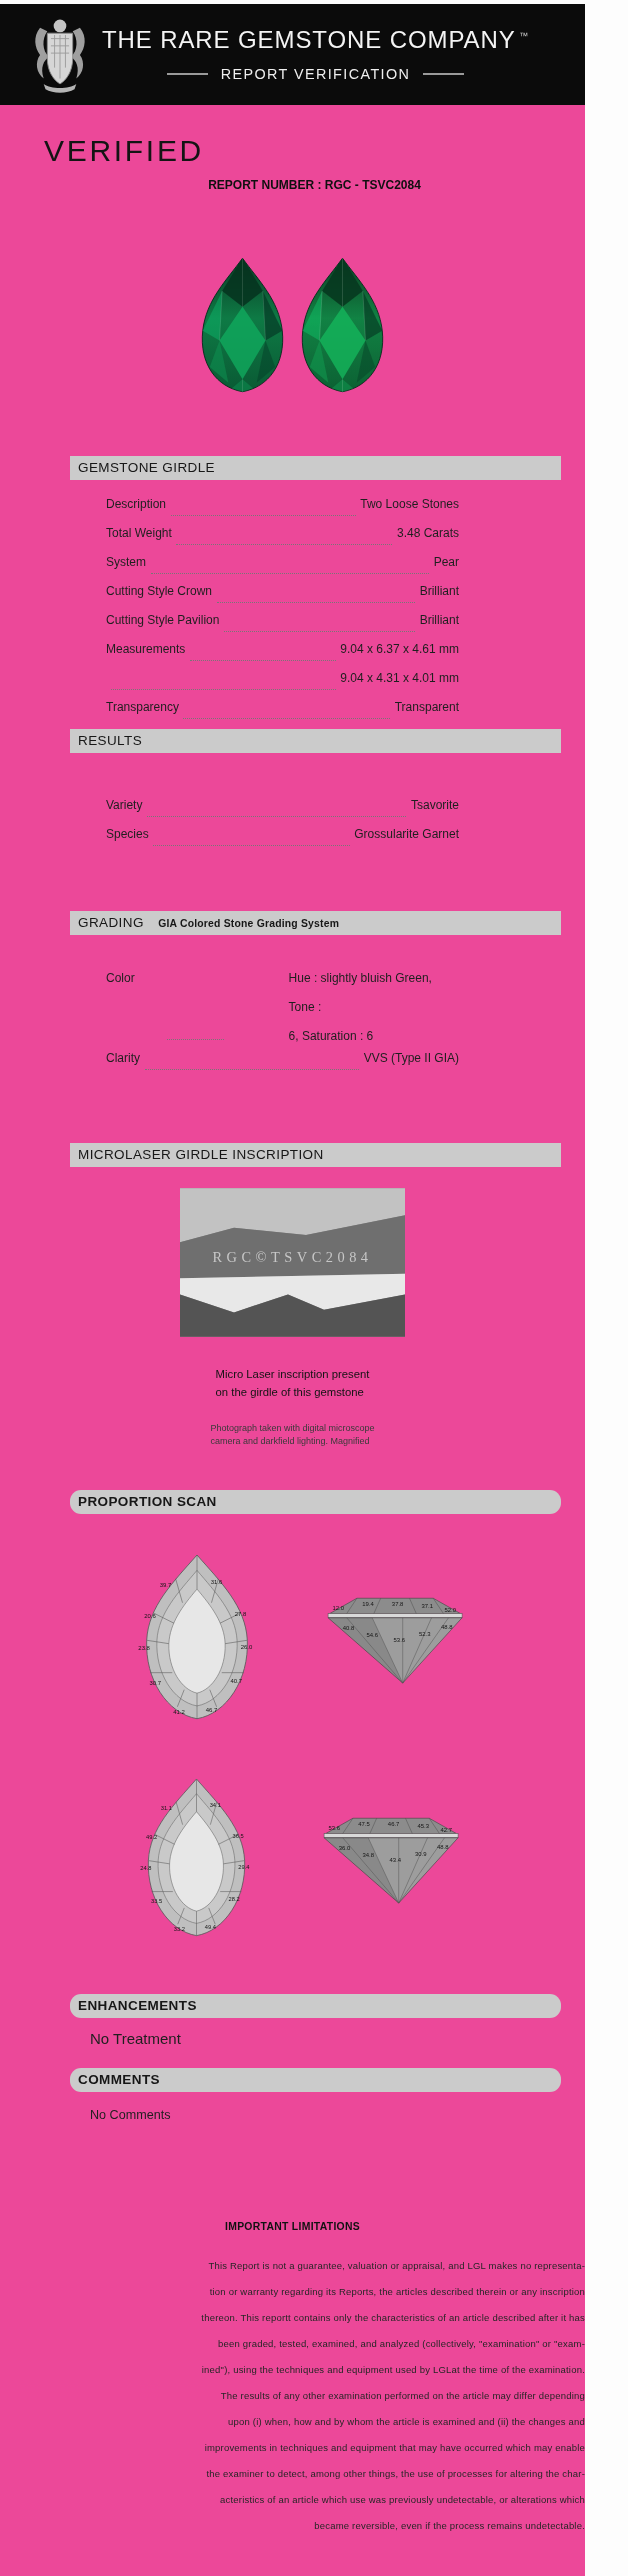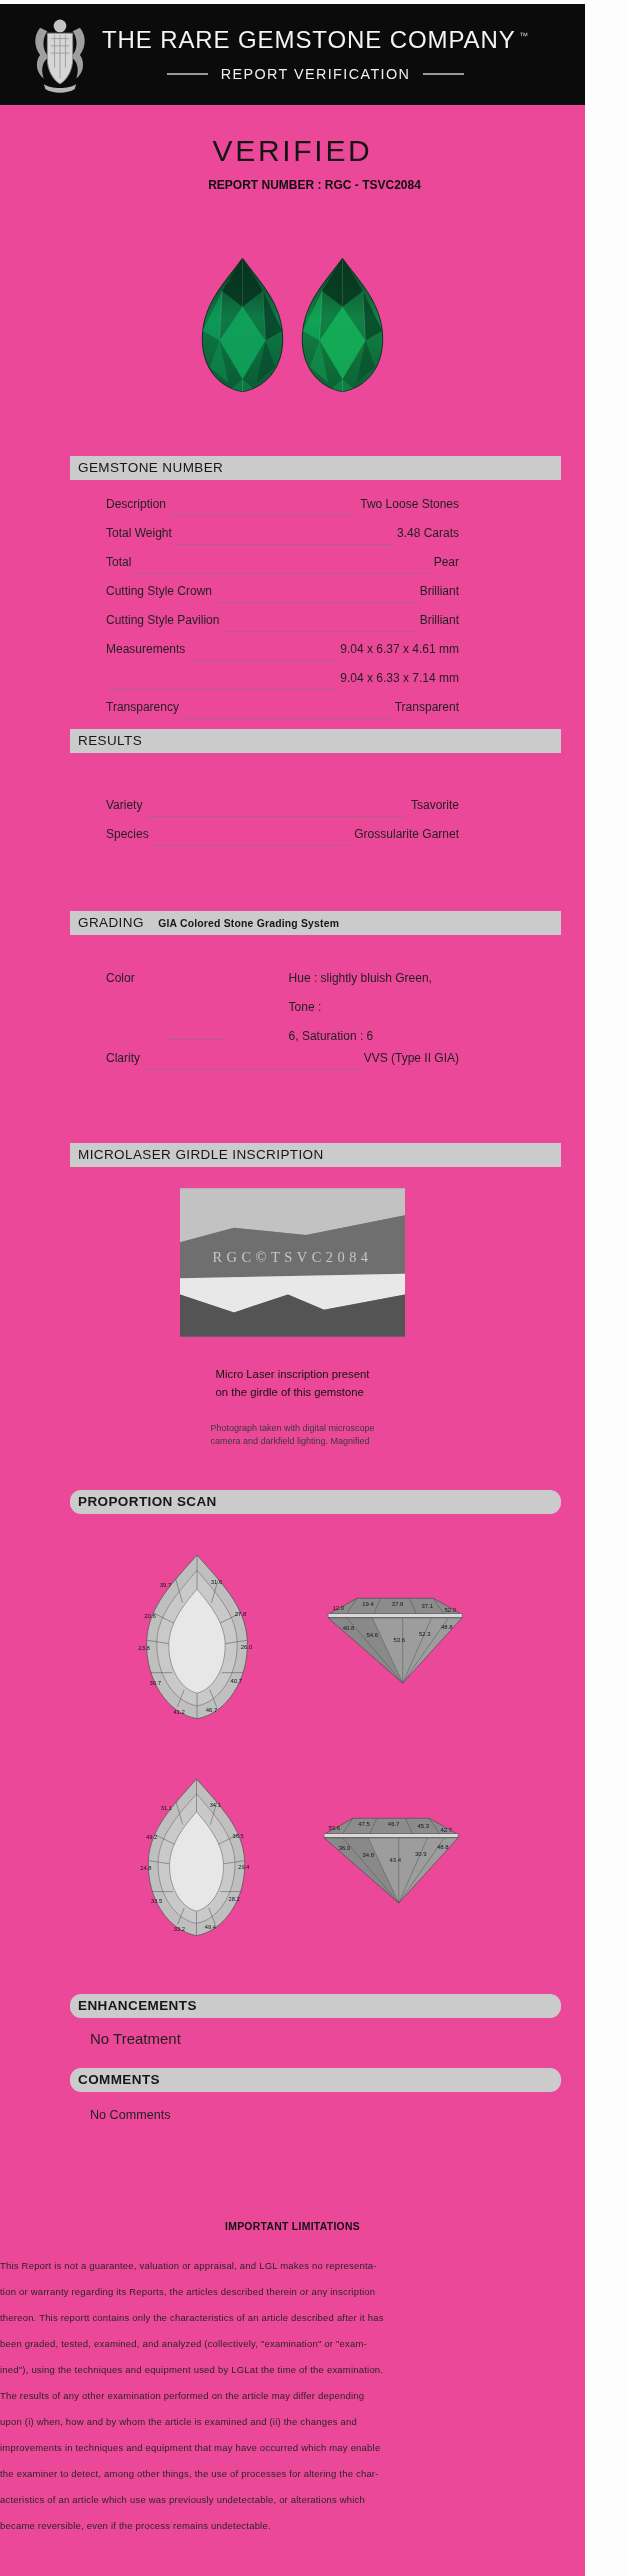--- a/index.html
+++ b/index.html
@@ -9,21 +9,21 @@
   .header { margin-top:3.6px; height:101px; background:#0b0b0b; display:flex; align-items:center; }
   .crest { width:58px; height:78px; margin-left:31px; flex:0 0 auto; }
   .header-text { flex:1; display:flex; flex-direction:column; align-items:center; margin-right:43px; }
   .company { color:#f4f4f4; font-size:24px; font-weight:400; letter-spacing:0.9px; white-space:nowrap; }
   .company sup { font-size:9px; color:#cfcfcf; margin-left:3.6px; }
   .tagline-row { display:flex; align-items:center; gap:12.6px; margin-top:11.7px; }
   .dash { width:41px; height:1.8px; background:#9a9a9a; }
   .tagline { color:#efefef; font-size:14.4px; letter-spacing:1.4px; }
 
   
-  .verified { margin-top:29px; text-align:center; font-size:30px; letter-spacing:2.7px; color:#141414; line-height:34px; }
+  .verified { margin-top:29px; font-size:30px; letter-spacing:2.7px; color:#141414; line-height:34px;padding-left:44px; }
   .report-number { margin-top:10px; text-align:center; font-size:12px; font-weight:bold; line-height:14.4px; color:#101010;padding-left:44px; }
 
   
   .gem-photo { margin-top:61px; height:143px; display:flex; justify-content:center; gap:1.8px; }
   .gem2 { filter:brightness(1.07) hue-rotate(-4deg); }
 
   
   .gray-bar { margin-left:70px; width:491px; box-sizing:border-box; height:24px; line-height:24px;
               background:#cbcbcb; padding-left:8px; font-size:13.5px; letter-spacing:0.4px; color:#171717; }
   .gray-bar.bold { font-weight:bold;border-radius:11px; }
@@ -63,21 +63,21 @@
 
   
   .bar-enhancements { margin-top:48px; }
   .plain-value { margin-left:90px; margin-top:12.6px; font-size:15px; line-height:16px; }
   .bar-comments { margin-top:21.6px; }
   .plain-value-2 { margin-left:90px; margin-top:14.4px; font-size:12.6px; line-height:16px; }
 
   
   .limitations-title { margin-top:97px; text-align:center; font-size:10.4px; font-weight:bold; line-height:13.5px; letter-spacing:0.3px; color:#111; }
   .limitations-lines { margin-top:20px; }
-  .lim-line { text-align:left; font-size:9.5px; line-height:26px; color:#262626; letter-spacing:0.2px; }
+  .lim-line { text-align:right; font-size:9.5px; line-height:26px; color:#262626; letter-spacing:0.2px; }
 </style>
 </head>
 <body>
 
 <svg width="0" height="0" style="position:absolute" aria-hidden="true">
   <defs>
     <linearGradient id="gg" x1="0" y1="0" x2="0" y2="1">
       <stop offset="0" stop-color="#0a3b24"></stop>
         <stop offset="0.45" stop-color="#0e7a45"></stop>
         <stop offset="1" stop-color="#0a5a34"></stop>
@@ -136,35 +136,35 @@
 
   <div class="gem-photo">
     <svg class="gem gem1" width="99" height="143" viewBox="0 0 112 160">
         <use href="#gemPear"></use>
       </svg>
     <svg class="gem gem2" width="99" height="143" viewBox="0 0 112 160">
         <use href="#gemPear"></use>
       </svg>
   </div>
 
-  <div class="gray-bar mt" style="margin-top:60px"><span>GEMSTONE NUMBER</span></div>
+  <div class="gray-bar mt" style="margin-top:60px"><span>GEMSTONE GIRDLE</span></div>
 
   <div class="rows mt-details">
     <div class="drow">
         <span class="lbl">Description</span>
         <span class="leader"></span>
         <span class="val">Two Loose Stones</span>
       </div>
     <div class="drow">
         <span class="lbl">Total Weight</span>
         <span class="leader"></span>
         <span class="val">3.48 Carats</span>
       </div>
     <div class="drow">
-        <span class="lbl">Total</span>
+        <span class="lbl">System</span>
         <span class="leader"></span>
         <span class="val">Pear</span>
       </div>
     <div class="drow">
         <span class="lbl">Cutting Style Crown</span>
         <span class="leader"></span>
         <span class="val">Brilliant</span>
       </div>
     <div class="drow">
         <span class="lbl">Cutting Style Pavilion</span>
@@ -172,21 +172,21 @@
         <span class="val">Brilliant</span>
       </div>
     <div class="drow">
         <span class="lbl">Measurements</span>
         <span class="leader"></span>
         <span class="val">9.04 x 6.37 x 4.61 mm</span>
       </div>
     <div class="drow">
         <span class="lbl"></span>
         <span class="leader"></span>
-        <span class="val">9.04 x 6.33 x 7.14 mm</span>
+        <span class="val">9.04 x 4.31 x 4.01 mm</span>
       </div>
     <div class="drow">
         <span class="lbl">Transparency</span>
         <span class="leader"></span>
         <span class="val">Transparent</span>
       </div>
   </div>
 
   <div class="gray-bar bar-results"><span>RESULTS</span></div>
 

